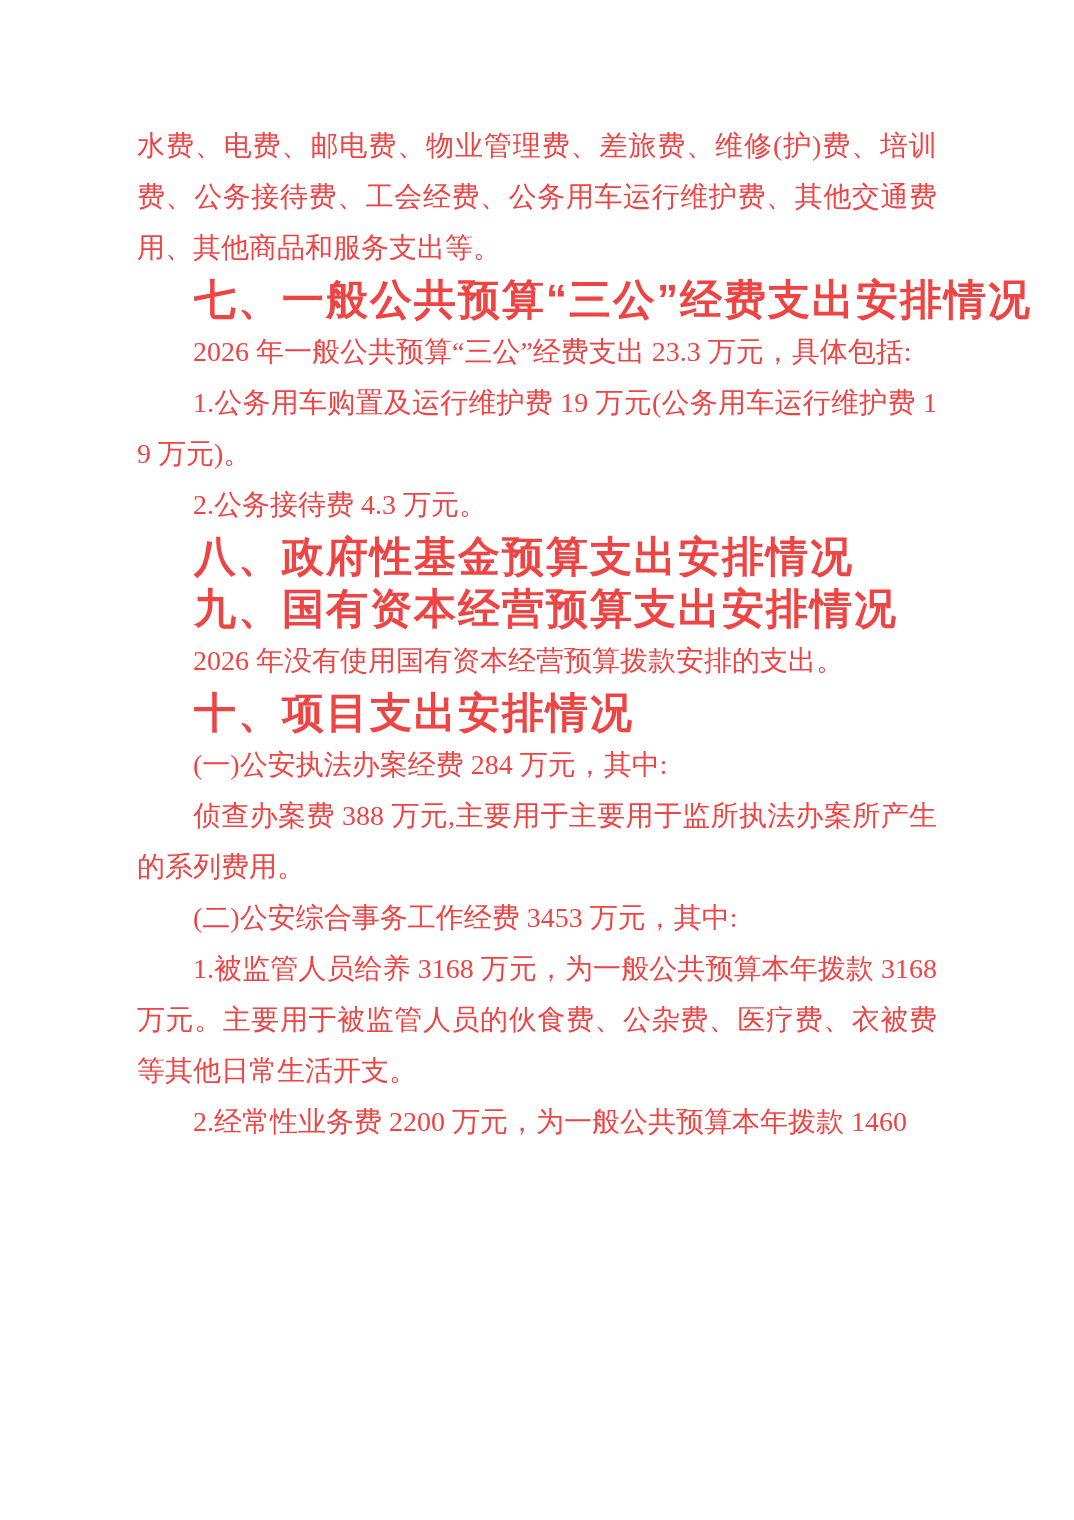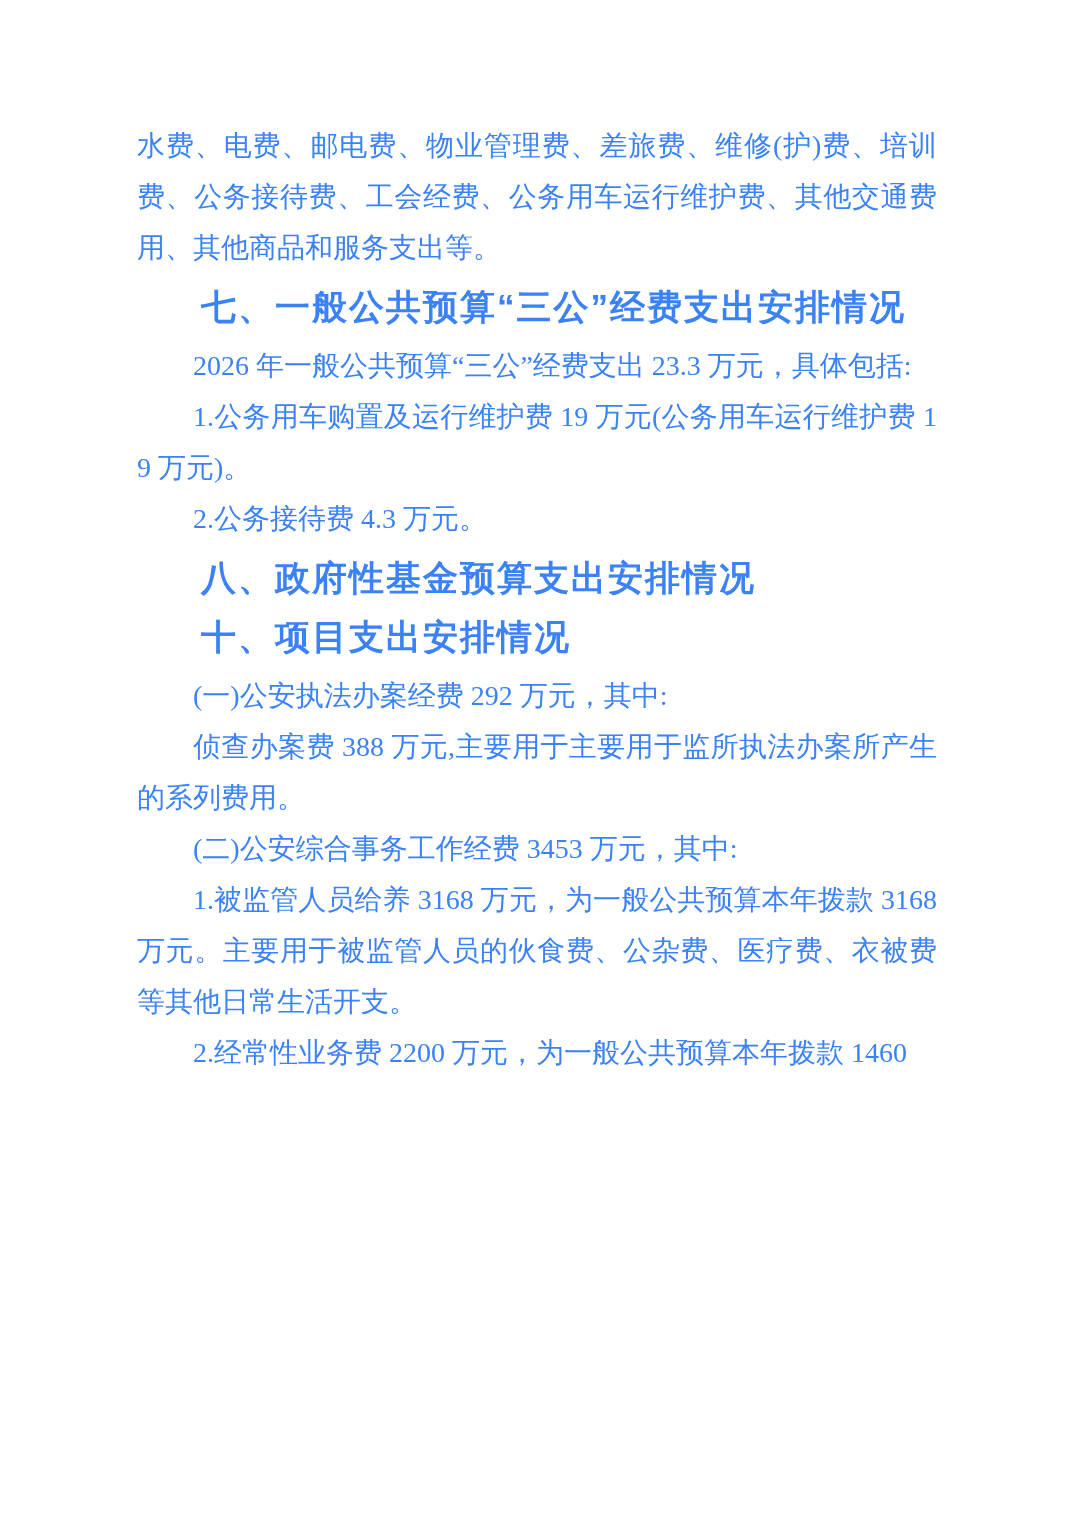--- a/index.html
+++ b/index.html
@@ -12,42 +12,42 @@
     width: 1074px;
     height: 1520px;
     background: #ffffff;
     overflow: hidden;
   }
   .content {
     position: absolute;
     left: 137px;
     top: 120px;
     width: 800px;
-    color: #3b82f6;
+    color: #ef4444;
   }
   p.body-para {
     margin: 0;
     font-family: "Liberation Serif", "DejaVu Serif", serif;
     font-size: 28px;
     line-height: 51px;
     text-align: justify;
     text-align-last: left;
     text-justify: inter-character;
     text-indent: 56px;
     letter-spacing: 0;
     word-break: break-all;
   }
   p.body-para.no-indent {
     text-indent: 0;
   }
   p.section-heading {
-    margin: 8px;
+    margin: 1px;
     font-family: "Liberation Sans", "DejaVu Sans", sans-serif;
     font-weight: bold;
-    font-size: 35px;
+    font-size: 42px;
     line-height: 51px;
     letter-spacing: 2px;
     text-indent: 56px;
     white-space: nowrap;
   }
 </style>
 </head>
 <body>
 
 <div class="page">
@@ -59,26 +59,28 @@
 
     <p class="body-para">2026 年一般公共预算“三公”经费支出 23.3 万元，具体包括:</p>
 
     <p class="body-para">1.公务用车购置及运行维护费 19 万元(公务用车运行维护费 19 万元)。</p>
 
     <p class="body-para">2.公务接待费 4.3 万元。</p>
 
     <p class="section-heading">八、政府性基金预算支出安排情况</p>
 
 
+    <p class="section-heading">九、国有资本经营预算支出安排情况</p>
 
+    <p class="body-para">2026 年没有使用国有资本经营预算拨款安排的支出。</p>
 
     <p class="section-heading">十、项目支出安排情况</p>
 
 
-    <p class="body-para">(一)公安执法办案经费 292 万元，其中:</p>
+    <p class="body-para">(一)公安执法办案经费 284 万元，其中:</p>
 
     <p class="body-para">侦查办案费 388 万元,主要用于主要用于监所执法办案所产生的系列费用。</p>
 
     <p class="body-para">(二)公安综合事务工作经费 3453 万元，其中:</p>
 
     <p class="body-para">1.被监管人员给养 3168 万元，为一般公共预算本年拨款 3168 万元。主要用于被监管人员的伙食费、公杂费、医疗费、衣被费等其他日常生活开支。</p>
 
     <p class="body-para">2.经常性业务费 2200 万元，为一般公共预算本年拨款 1460</p>
 
   </div>

